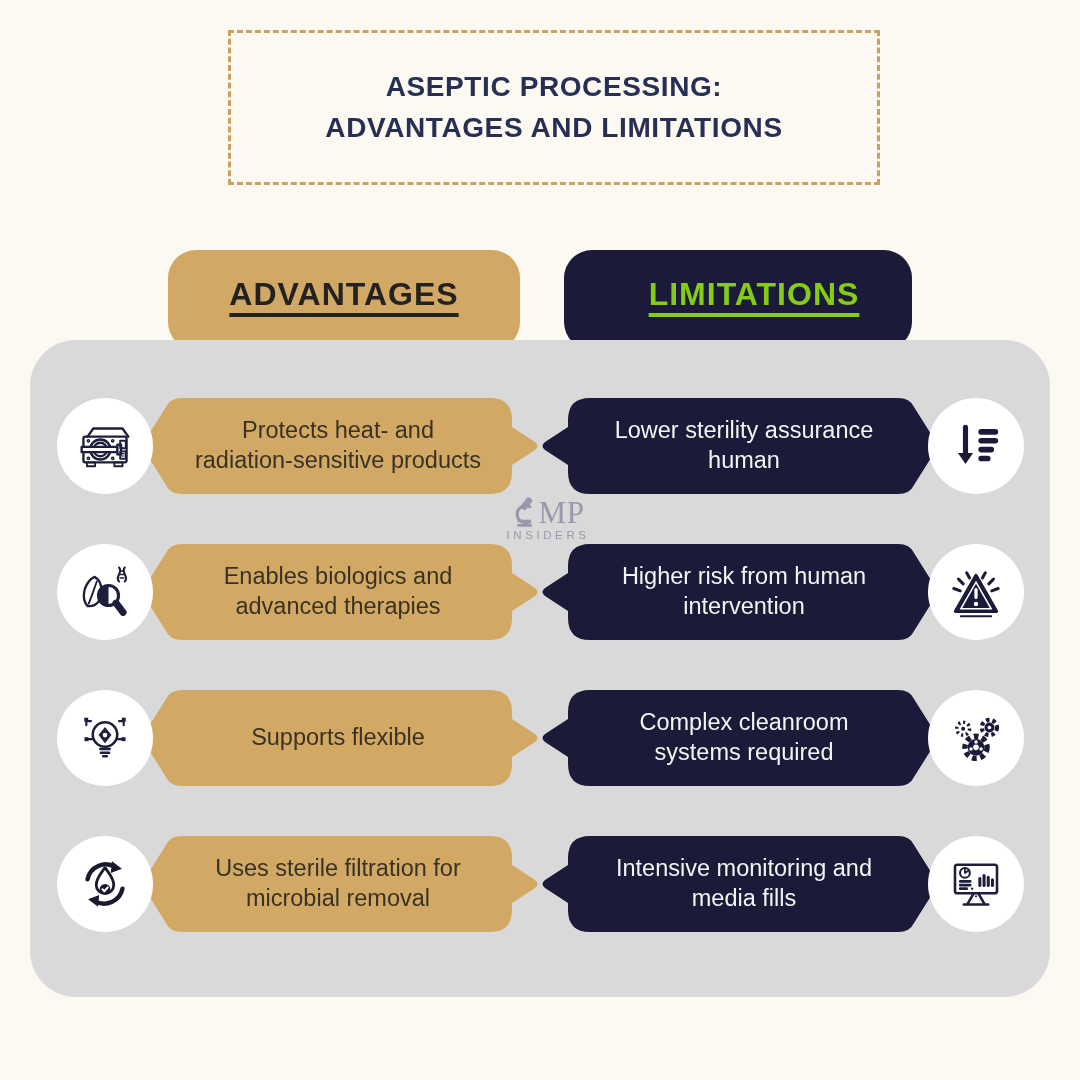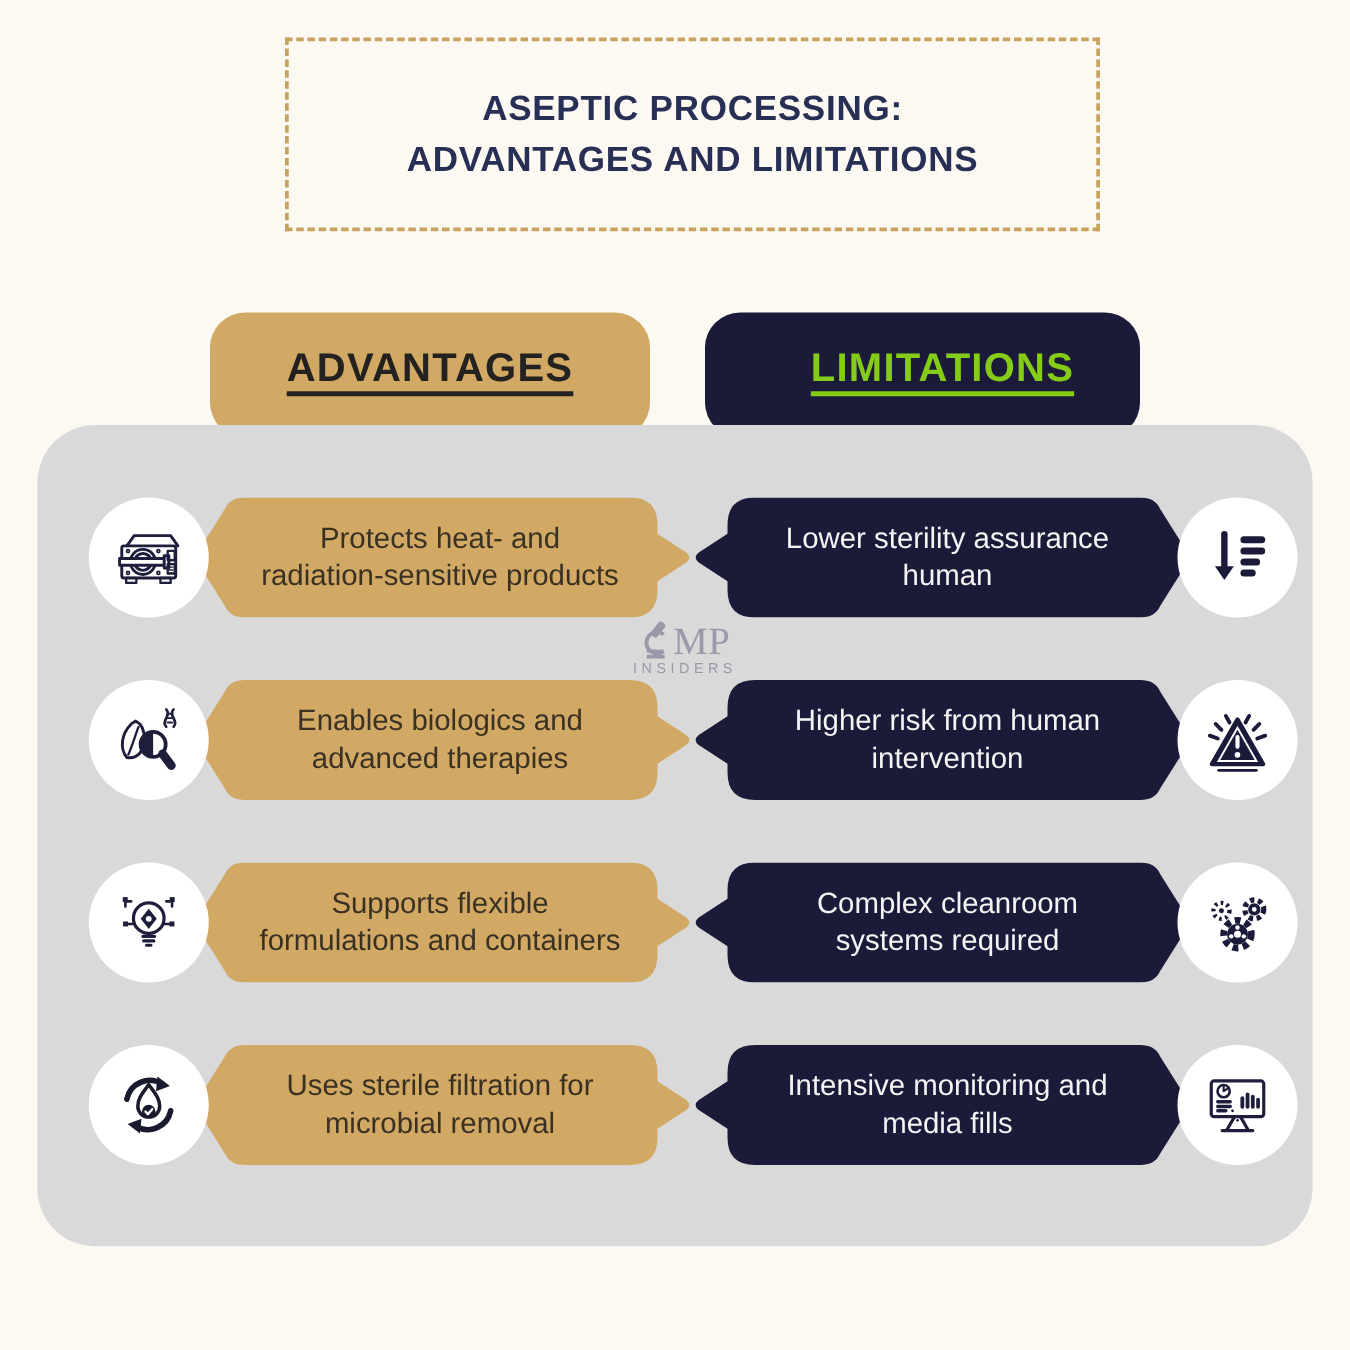--- a/index.html
+++ b/index.html
@@ -22,21 +22,21 @@
   
   .panel{position:absolute;left:30px;top:340px;width:1020px;height:657px;background:#d9d9d9;border-radius:46px;z-index:2;}
 
   
   .watermark{position:absolute;left:494px;top:496px;width:108px;z-index:3;color:#9a98a9;text-align:center;}
   .wm-row{display:flex;align-items:center;justify-content:center;}
   .wm-mp{font-family:"Liberation Serif",serif;font-size:31px;line-height:1;letter-spacing:0.5px;}
   .wm-sub{font-size:11.5px;letter-spacing:3.6px;margin-top:1px;}
 
   
-  .row{position:absolute;left:14px;width:964px;height:96px;z-index:4;}
+  .row{position:absolute;left:0;width:964px;height:96px;z-index:4;}
   .banner{position:absolute;top:0;width:400px;height:96px;}
   .banner-gold{left:140px;}
   .banner-navy{left:540px;}
   .adv-label,.lim-label{position:absolute;top:0;height:96px;width:336px;display:flex;flex-direction:column;
     justify-content:center;text-align:center;font-size:23.5px;line-height:1.27;}
   .adv-label{left:170px;color:#3a3122;}
   .lim-label{left:576px;color:#f4f4f4;}
   .circle{position:absolute;top:0;width:96px;height:96px;border-radius:50%;background:#ffffff;
     display:flex;align-items:center;justify-content:center;z-index:5;}
   .circle-left{left:57px;}
@@ -161,21 +161,20 @@
       </svg>
     </div>
   </div>
 
   <div class="row" style="top:690px">
     <svg class="banner banner-gold" viewBox="0 0 400 96">
       <path d="M26,9 Q30,0 42,0 L350,0 Q372,0 372,22 L372,29 L395,44 Q400,48 395,52 L372,67 L372,74 Q372,96 350,96 L42,96 Q30,96 26,87 L4,52 Q0,48 4,44 Z" fill="#d1a964"></path>
     </svg>
     <div class="adv-label">
       <span>Supports flexible</span>
-      <span>formulations and containers</span>
     </div>
     <svg class="banner banner-navy" viewBox="0 0 400 96">
       <path d="M374,9 Q370,0 358,0 L50,0 Q28,0 28,22 L28,29 L5,44 Q0,48 5,52 L28,67 L28,74 Q28,96 50,96 L358,96 Q370,96 374,87 L396,52 Q400,48 396,44 Z" fill="#1b1b39"></path>
     </svg>
     <div class="lim-label">
       <span>Complex cleanroom</span>
       <span>systems required</span>
     </div>
     <div class="circle circle-left">
       <svg viewBox="0 0 48 48" fill="none" stroke="#1e1e3c" stroke-width="2.2" stroke-linecap="round" stroke-linejoin="round">

